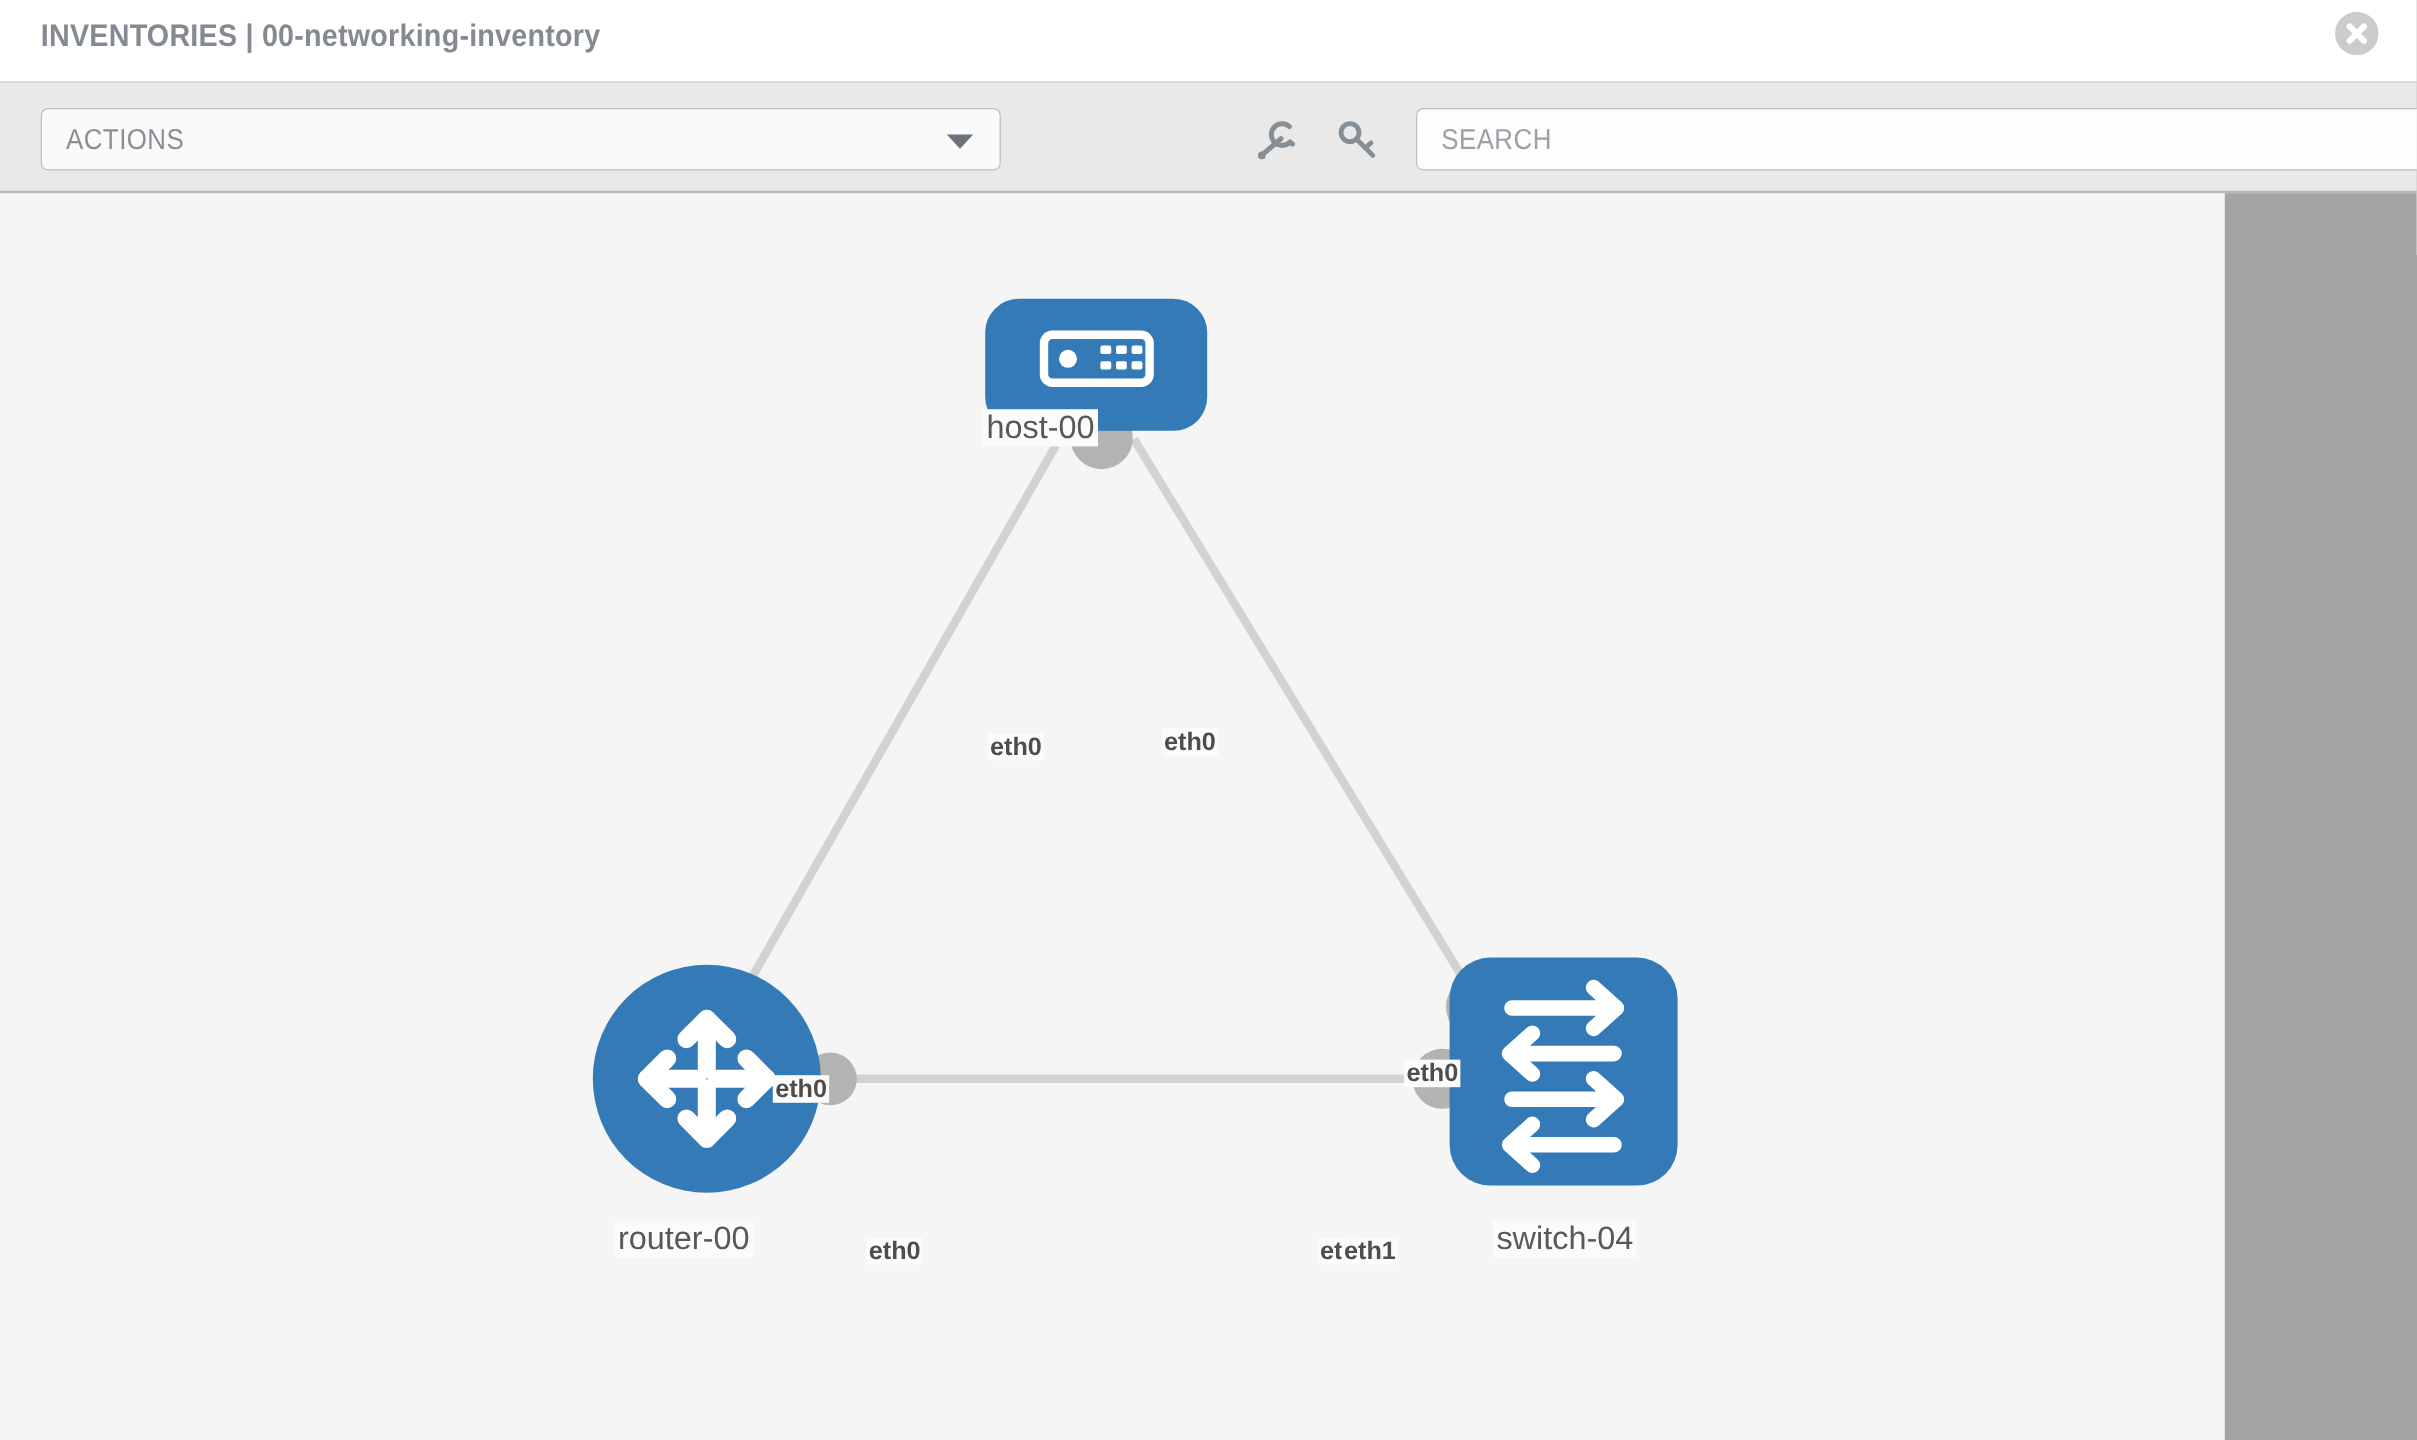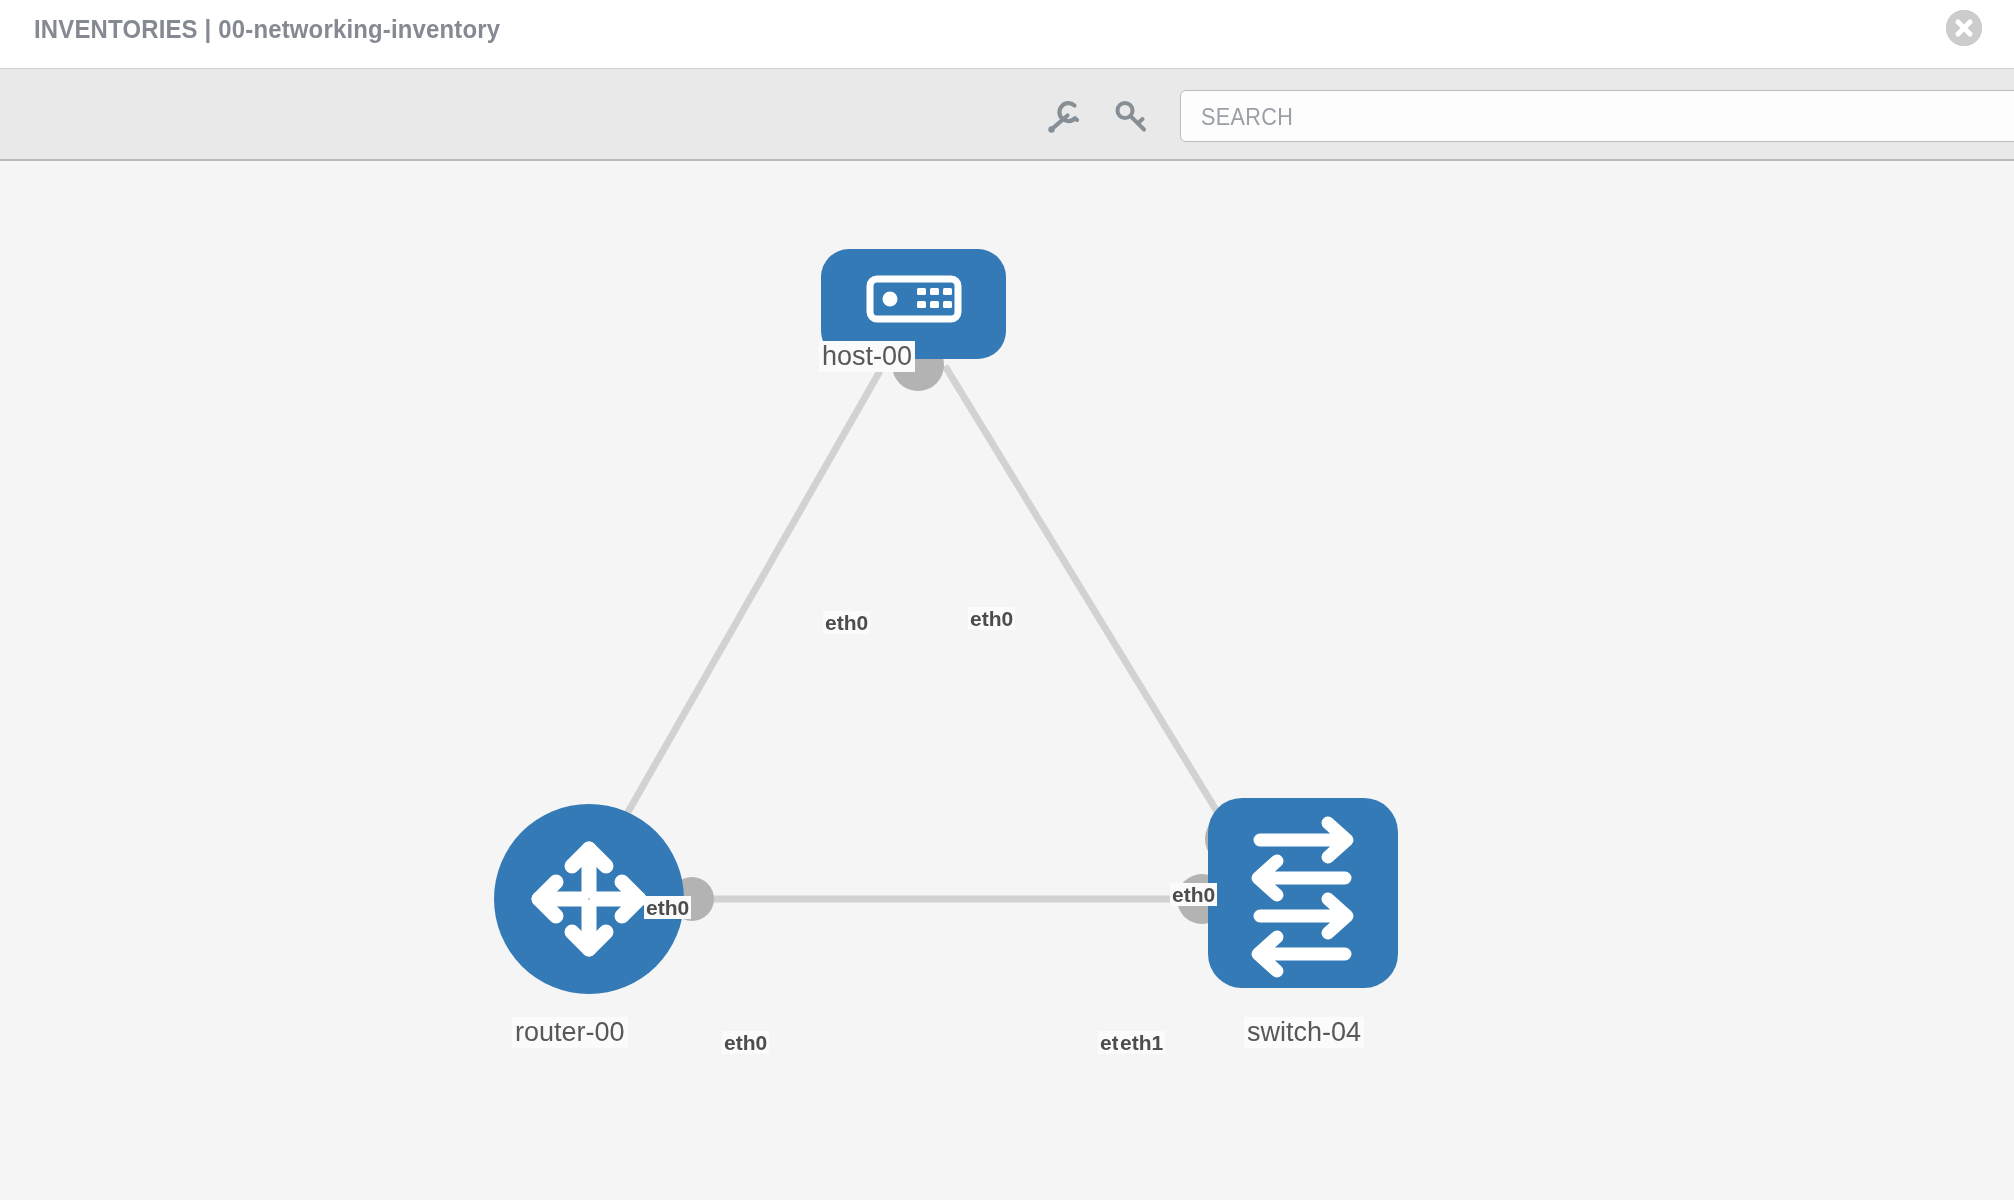--- a/index.html
+++ b/index.html
@@ -61,21 +61,21 @@
     box-sizing:border-box;cursor:text;
   }
   .search-select .lbl{
     position:absolute;left:20px;top:12px;
     font-size:24px;color:#9aa0a6;letter-spacing:.4px;
     transform:scaleX(.9);transform-origin:left center;
   }
 
   
   .canvas{
-    position:absolute;left:0;top:161px;width:2014px;height:1039px;
+    position:absolute;left:0;top:161px;width:1854px;height:1039px;
     background:#f5f5f5;overflow:hidden;
   }
   .topology{position:absolute;left:0;top:0;width:2014px;height:1039px;}
   .node-label{
     position:absolute;white-space:nowrap;text-align:center;
     font-size:27px;color:#585858;background:#fbfbfb;
     padding:0 3px;line-height:1.15;
   }
   .port-label{
     position:absolute;white-space:nowrap;
@@ -93,20 +93,24 @@
     <div class="close-btn">
       <svg width="36" height="36" viewBox="0 0 36 36" aria-hidden="true">
         <circle cx="18" cy="18" r="18" fill="#cccccc"></circle>
         <path d="M12 12 L24 24 M24 12 L12 24" stroke="#ffffff" stroke-width="5" stroke-linecap="round"></path>
       </svg>
     </div>
   </div>
 
   <div class="toolbar">
 
+    <div class="actions-select">
+      <span class="lbl">ACTIONS</span>
+      <span class="caret"></span>
+    </div>
 
     <div class="tool-icon tool-wrench">
       <svg width="40" height="40" viewBox="0 0 40 40" aria-hidden="true">
         <g fill="none" stroke="#868e96" stroke-width="4.2" stroke-linecap="round" stroke-linejoin="round">
           <path d="M31.5 8.5 a9 9 0 1 0 0.5 12.8 L34 23"></path>
           <path d="M24.5 18.5 L9.5 31.5"></path>
         </g>
         <circle cx="8.5" cy="32.5" r="3.2" fill="#868e96"></circle>
       </svg>
     </div>

